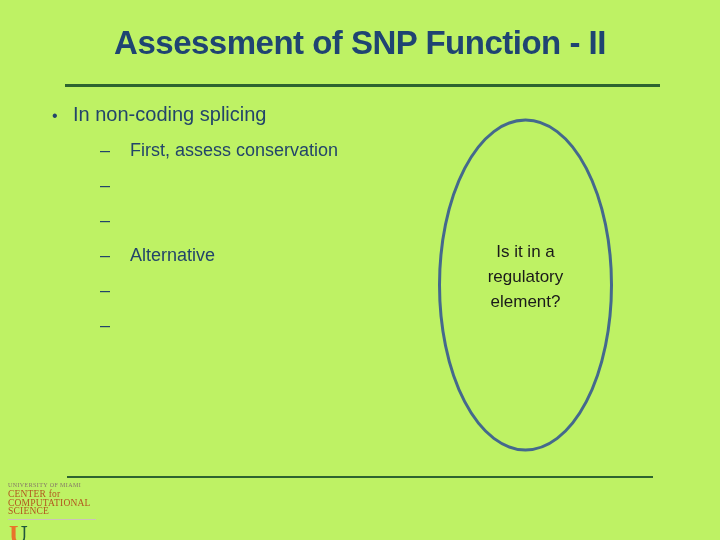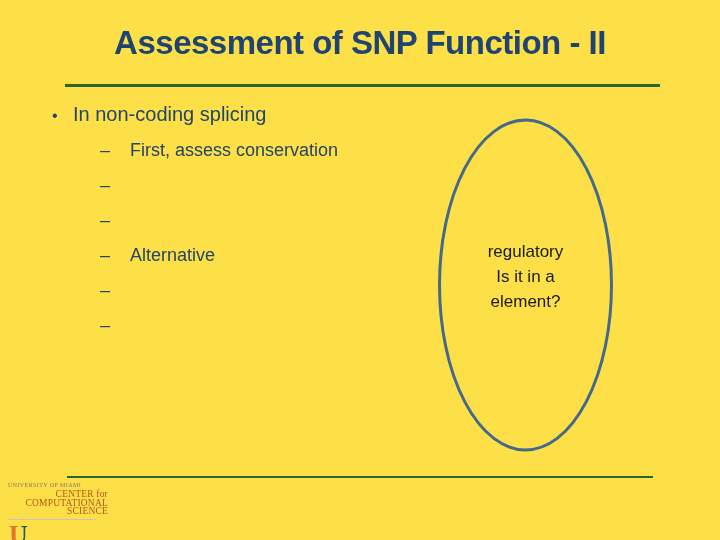--- a/index.html
+++ b/index.html
@@ -3,21 +3,21 @@
 <meta charset="utf-8">
 <style>
   * { margin: 0; padding: 0; box-sizing: border-box; }
   html, body { background: #d9d9d9; }
   body { font-family: "Liberation Sans", sans-serif; }
 
   .slide {
     position: relative;
     width: 720px;
     height: 540px;
-    background: #fde047;
+    background: #bef264;
     overflow: hidden;
   }
 
   
   .slide-title {
     position: absolute;
     left: 0; right: 0;
     top: 24px;
     text-align: center;
     font-size: 33px;
@@ -108,21 +108,20 @@
     white-space: nowrap;
   }
   .logo-center {
     margin-top: 2px;
     font-family: "Liberation Serif", serif;
     font-size: 9.5px;
     line-height: 8.5px;
     letter-spacing: 0.2px;
     color: #B3551F;
     white-space: nowrap;
-    text-align: right;
   }
   .logo-hairline {
     margin-top: 3px;
     width: 88px;
     height: 1px;
     background: #CBC2BA;
   }
   .u-logo { margin-top: 2px; display: block; }
 </style>
 </head>
@@ -159,22 +158,22 @@
       <span class="marker">–</span>
     </div>
   </div>
 
   <div class="ellipse-wrap">
     <svg width="177" height="336" viewBox="0 0 177 336">
       <ellipse cx="88.5" cy="168" rx="86" ry="165" fill="none" stroke="#44698D" stroke-width="3"></ellipse>
     </svg>
   </div>
   <div class="ellipse-text">
+    <span>Is it in a</span>
     <span>regulatory</span>
-    <span>Is it in a</span>
     <span>element?</span>
   </div>
 
   <div class="footer-rule"></div>
 
   <div class="logo-block">
     <div class="logo-univ">UNIVERSITY OF MIAMI</div>
     <div class="logo-center">
       <div>CENTER for</div>
       <div>COMPUTATIONAL</div>

